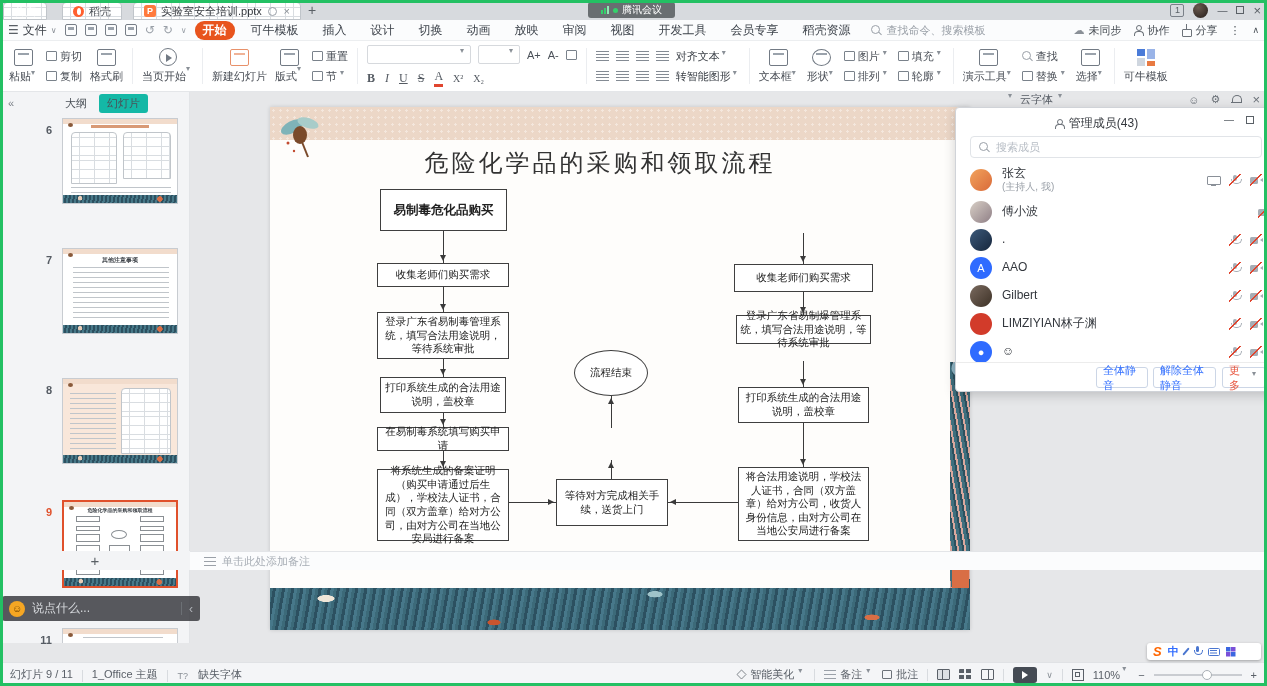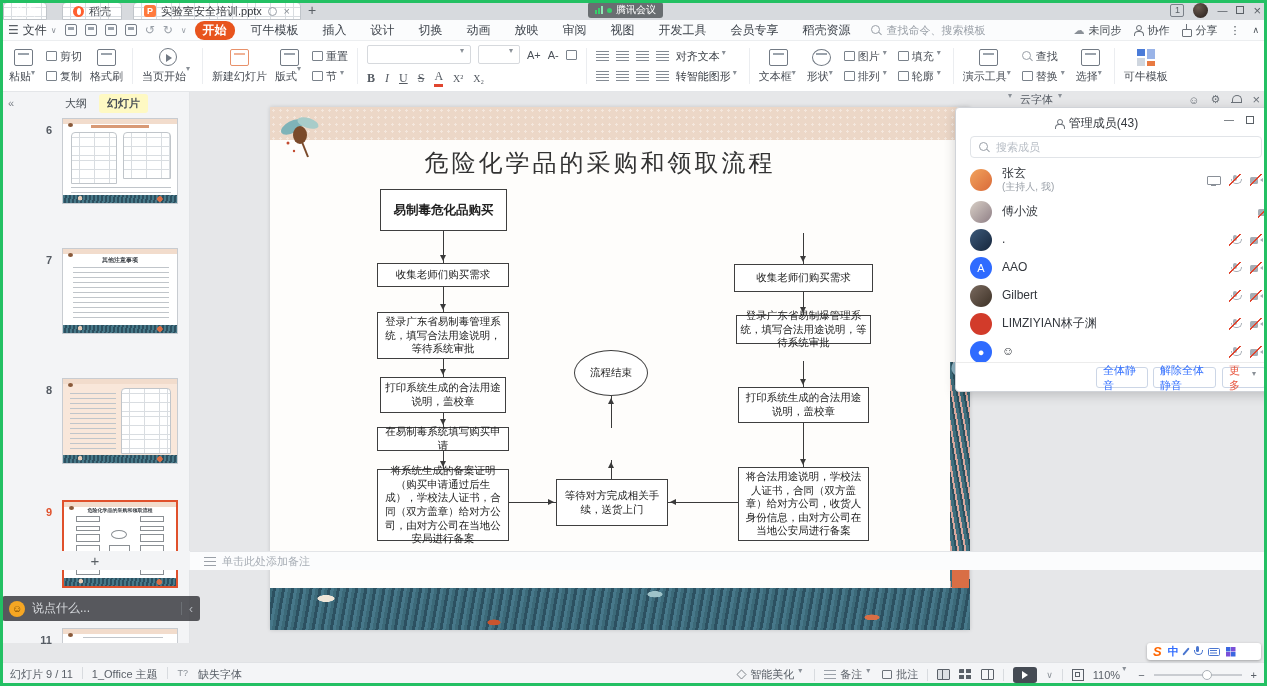--- a/index.html
+++ b/index.html
@@ -18,21 +18,21 @@
 .tab-docer{left:62px;background:#ccd1d7;color:#454a51}
 .tab-doc{left:133px;width:168px;background:#f6f7f9;color:#33373d}
 .tab-doc .x{margin-left:auto;color:#8a9097}
 .flame{width:11px;height:11px;border-radius:50%;background:#ff5f2e;position:relative}
 .flame::after{content:"";position:absolute;left:3.5px;top:2px;width:4px;height:7px;background:#fff;border-radius:50% 50% 45% 45%}
 .ppticon{width:12px;height:12px;background:#ff7a3d;border-radius:2.5px;color:#fff;font-size:9px;font-weight:bold;
   display:flex;align-items:center;justify-content:center;flex:none}
 .bubble{width:9px;height:9px;border:1.1px solid #9aa0a8;border-radius:50%}
 .newtab{position:absolute;left:308px;top:2px;font-size:14px;color:#5a6066}
 .meetpill{position:absolute;left:588px;top:2px;height:16px;background:rgba(86,90,94,.85);border-radius:3px;
-  display:flex;align-items:center;gap:4px;padding:0 7px;color:#fff;font-size:10px}
+  display:flex;align-items:center;gap:4px;padding:0 13px;color:#fff;font-size:10px}
 .sig{width:8px;height:8px;background:
   linear-gradient(#35d06b,#35d06b) 0 100%/2px 4px no-repeat,
   linear-gradient(#35d06b,#35d06b) 3px 100%/2px 6px no-repeat,
   linear-gradient(#8fe8b4,#8fe8b4) 6px 100%/2px 8px no-repeat}
 .gdot{width:5px;height:5px;border-radius:50%;background:#35d06b}
 .tb-right{position:absolute;right:6px;top:0;height:20px;display:flex;align-items:center;gap:9px;color:#5a6066}
 .badge{width:14px;height:13px;border:1.1px solid #7a8088;border-radius:2px;font-size:9px;display:flex;align-items:center;justify-content:center}
 .tb-avatar{width:15px;height:15px;border-radius:50%;background:radial-gradient(circle at 35% 30%,#6b5a50,#241d19)}
 .wsq{width:8px;height:8px;border:1.2px solid #5a6066}
 
@@ -88,21 +88,21 @@
 .cloudrow .icons{margin-left:auto;display:flex;gap:11px;align-items:center;color:#6c7279;font-size:11px}
 .bell{width:10px;height:10px;position:relative}
 .bell::before{content:"";position:absolute;left:1px;top:0;width:8px;height:7px;border:1.2px solid #6c7279;border-bottom:none;border-radius:5px 5px 0 0}
 .bell::after{content:"";position:absolute;left:0;top:7px;width:10px;height:1.2px;background:#6c7279}
 
 
 .sidebar{position:absolute;left:0;top:92px;width:190px;height:551px;background:#f3f4f6;border-right:1px solid #e2e4e7}
 .sb-head{position:absolute;left:0;top:0;width:100%;height:22px;display:flex;align-items:center;gap:10px;padding:0 8px;font-size:11px;color:#4a5057}
 .sb-tabs{margin:0 auto;display:flex;gap:4px;align-items:center}
 .sbtab{padding:2px 8px;border-radius:3px}
-.sbtab.active{background:#fef9c3;font-weight:bold}
+.sbtab.active{background:#14b8a6;font-weight:normal}
 .trow{position:absolute;left:0;width:100%}
 .tnum{position:absolute;left:28px;width:24px;text-align:right;font-size:11px;font-weight:700;color:#555b63;top:6px}
 .tnum.sel{color:#e0512c}
 .thumb{position:absolute;left:62px;width:116px;height:86px;background:#fff;border:1px solid #c8ccd1;overflow:hidden}
 .thumb.sel{border:2px solid #e0512c;height:88px}
 .th-top{position:absolute;left:0;right:0;top:0;height:5px;background:#f2dccc}
 .th-dot{position:absolute;left:5px;top:4px;width:5px;height:4px;border-radius:50%;background:#8a5a3a}
 .th-wave{position:absolute;left:0;right:0;bottom:0;height:8px;background:
   radial-gradient(circle at 85% 50%,#d96e45 0 2.5px,transparent 3px),
   radial-gradient(circle at 15% 40%,#e8cdb8 0 2px,transparent 2.5px),
@@ -149,21 +149,21 @@
 .dragonfly{position:absolute;left:8px;top:2px}
 
 
 .notesbar{position:absolute;left:190px;top:551px;width:1077px;height:19px;background:#fbfcfd;border-top:1px solid #e3e5e8;
   display:flex;align-items:center;gap:6px;padding:0 14px;color:#a7adb5;font-size:11px}
 .nicon{width:12px;height:9px;background:repeating-linear-gradient(#9aa0a8 0 1.1px,transparent 1.1px 4px)}
 
 
 .statusbar{position:absolute;left:0;top:662px;width:1267px;height:24px;background:#f4f5f7;border-top:1px solid #e0e2e5;
   display:flex;align-items:center;padding:0 10px;font-size:11px;color:#5a6068}
-.sleft{display:flex;align-items:flex-start;gap:9px}
+.sleft{display:flex;align-items:flex-end;gap:9px}
 .sdv{width:1px;height:12px;background:#d8dbdf}
 .sright{margin-left:auto;display:flex;align-items:center;gap:9px}
 .tficon{font-size:9px;color:#8a9097;border:1px solid transparent}
 .diamond{width:9px;height:9px;border:1.2px solid #6c7279;transform:rotate(45deg) scale(.8)}
 .sqic{width:10px;height:9px;border:1.2px solid #6c7279;border-radius:1px;position:relative}
 .vic{width:13px;height:11px;border:1.2px solid #5a6068;border-radius:1px;position:relative}
 .vic.hl{background:#dde0e4}
 .vic.v1::after{content:"";position:absolute;left:4px;top:0;bottom:0;width:1.2px;background:#5a6068}
 .vic.v2{border:none;background:
   linear-gradient(#5a6068,#5a6068) 0 0/5px 4px no-repeat,

